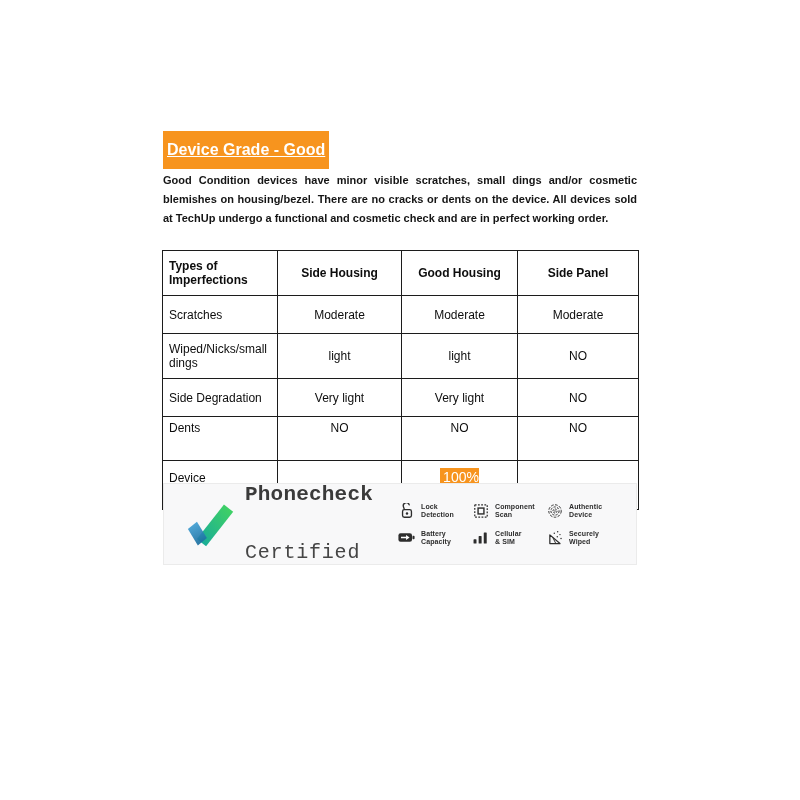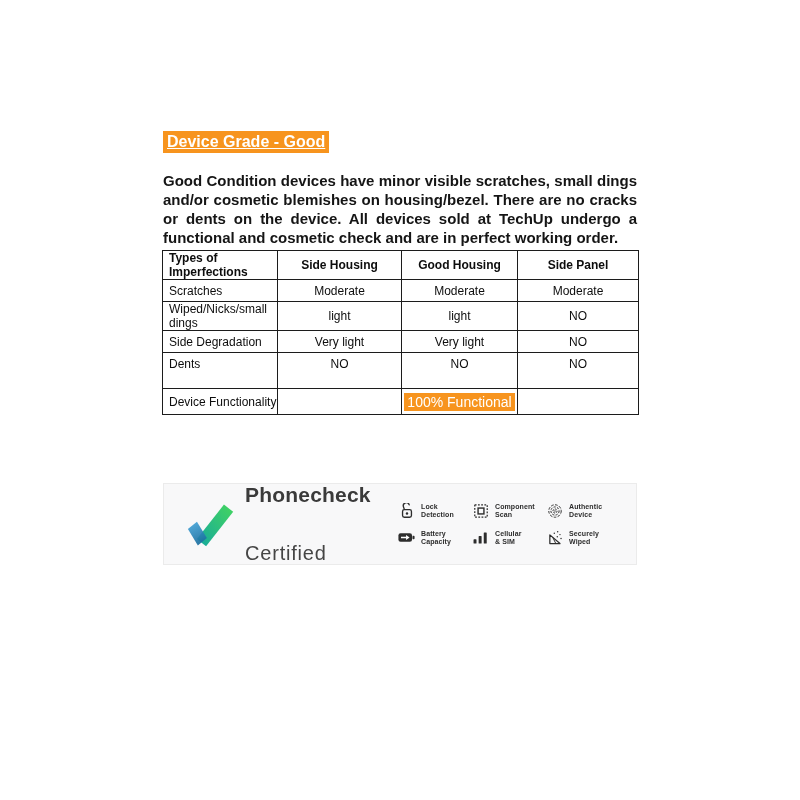--- a/index.html
+++ b/index.html
@@ -3,54 +3,54 @@
 <meta charset="utf-8">
 <style>
   html,body{margin:0;padding:0;background:#ffffff;}
   body{width:800px;height:800px;font-family:"Liberation Sans", sans-serif;color:#111;}
   .page{position:relative;width:800px;height:800px;background:#fff;overflow:hidden;}
 
   .title-highlight{
     position:absolute;left:163px;top:131px;
     background:#F7941E;color:#ffffff;
     font-size:16px;font-weight:bold;text-decoration:underline;
-    padding:2px 4px;line-height:18px;white-space:nowrap;
+    padding:10px 4px;line-height:18px;white-space:nowrap;
   }
 
   .desc{
     position:absolute;left:163px;top:171px;width:474px;margin:0;
-    font-size:15px;font-weight:bold;line-height:19px;
+    font-size:11px;font-weight:bold;line-height:19px;
     text-align:justify;color:#151515;
   }
 
   table.grades{
     position:absolute;left:162px;top:250px;width:476px;
     border-collapse:collapse;table-layout:fixed;
     font-size:12px;color:#0d0d0d;
   }
   table.grades th, table.grades td{
     border:1.5px solid #1c1c1c;text-align:center;vertical-align:middle;
-    padding:0;overflow:hidden;
+    padding:8px;overflow:hidden;
   }
   table.grades th{font-weight:bold;height:21px;}
   table.grades td{height:21px;font-weight:normal;text-align:center;}
   .colA{width:115px;} .colB{width:124px;} .colC{width:116px;} .colD{width:121px;}
   table.grades th.first, table.grades td.first{text-align:left;padding-left:6px;}
   tr.row-dents td{height:31px;vertical-align:top;padding-top:4px;}
   tr.row-func td{height:25px;}
   .cell-highlight{background:#F7941E;color:#ffffff;padding:1px 3px;font-size:14px;}
 
   .banner{
     position:absolute;left:163px;top:483px;width:474px;height:82px;
     background:#f8f8f9;border:1px solid #ebebeb;box-sizing:border-box;
     display:flex;align-items:center;
   }
   .logo-block{display:flex;align-items:center;margin-left:23px;}
   .logo-mark{width:47px;height:45px;flex:0 0 auto;}
-  .brand{margin-left:11px;}
+  .brand{margin-left:11px;font-family:Liberation Mono, monospace;}
   .brand-bold{font-size:21px;font-weight:bold;color:#3a3a3a;line-height:20px;letter-spacing:0.2px;}
   .brand-reg{font-size:20px;font-weight:normal;color:#454545;line-height:20px;letter-spacing:0.8px;margin-top:38px;}
 
   .features{
     display:grid;grid-template-columns:repeat(3,62px);
     column-gap:12px;row-gap:10px;
     margin-left:auto;margin-right:28px;
   }
   .feature{display:flex;align-items:center;}
   .ficon{width:17px;height:17px;display:flex;align-items:center;justify-content:center;margin-right:6px;flex:0 0 auto;}

